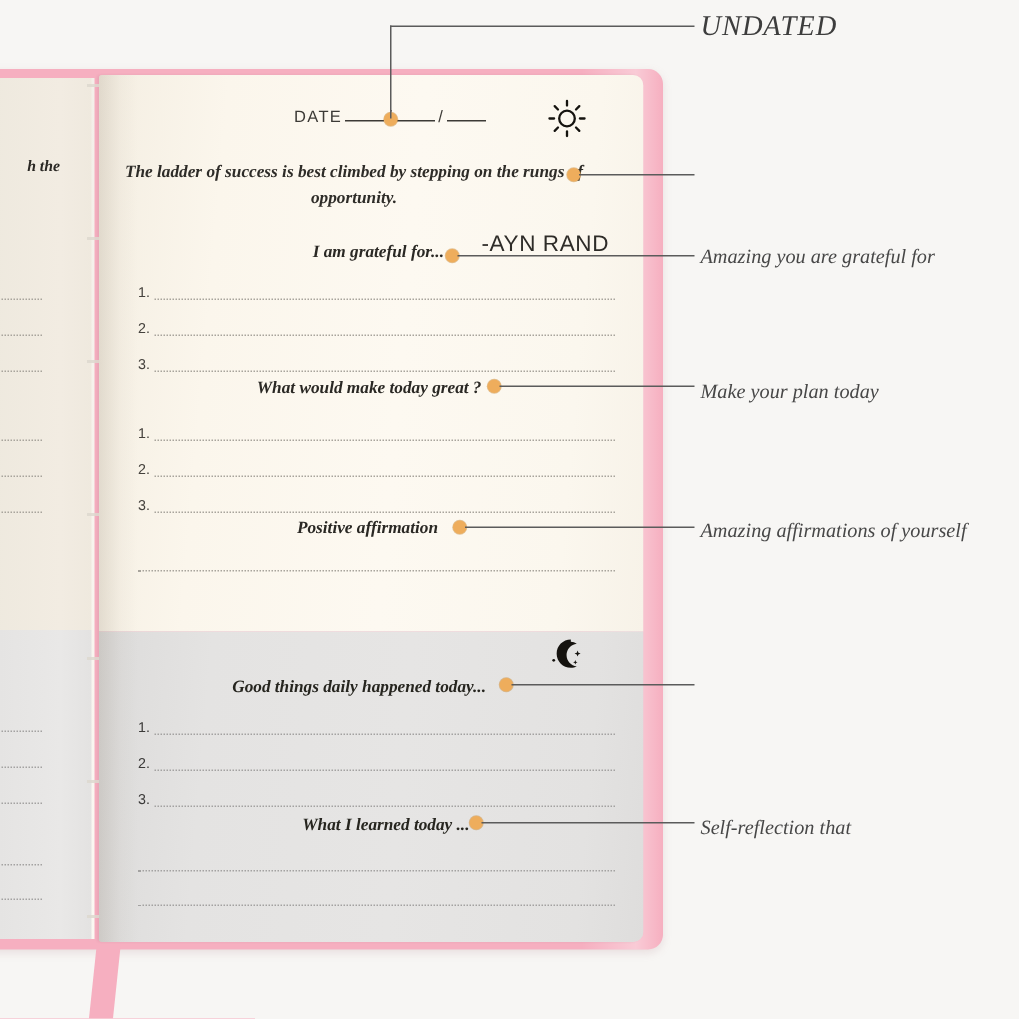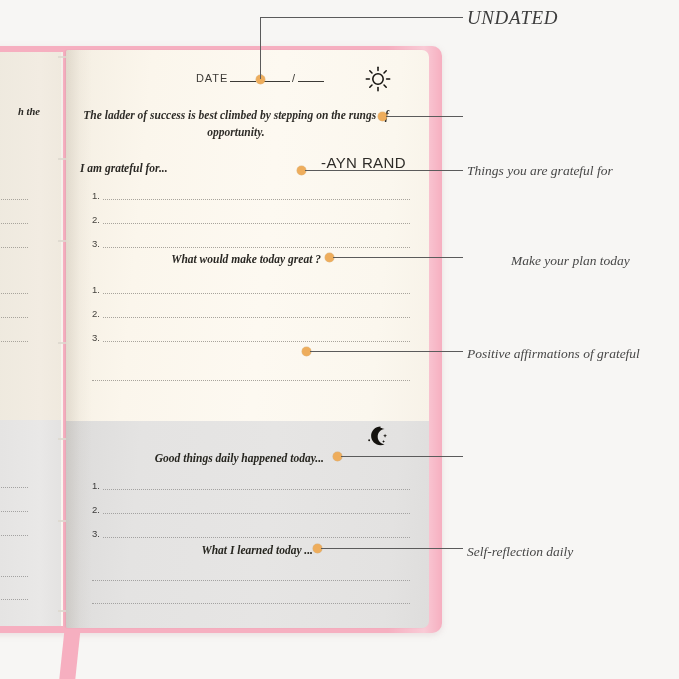--- a/index.html
+++ b/index.html
@@ -383,21 +383,21 @@
       <path d="M22.4 4.2c-7.0 0-12.6 5.6-12.6 12.5S15.4 29.2 22.4 29.2c1.9 0 3.7-.42 5.3-1.17
                -5.1-.55-9.1-4.85-9.1-10.1 0-5.25 4.0-9.55 9.1-10.1-1.6-.75-3.4-1.63-5.3-1.63z" fill="#15130f" transform="translate(-3,-1) scale(1.0)"></path>
       <circle cx="4.2" cy="21.6" r="1.25" fill="#15130f"></circle>
       <path d="M25.4 12.9l.75 1.95 1.95.75-1.95.75-.75 1.95-.75-1.95-1.95-.75 1.95-.75z" fill="#15130f"></path>
       <path d="M23.4 21.4l.55 1.4 1.4.55-1.4.55-.55 1.4-.55-1.4-1.4-.55 1.4-.55z" fill="#15130f"></path>
     </svg>
 
     <div class="quote">The ladder of success is best climbed by stepping on the rungs of opportunity.</div>
     <div class="quote-author">-AYN RAND</div>
 
-    <div class="prompt" style="left:14px;top:112px;width:230px;">I am grateful for...</div>
+    <div class="prompt" style="left:0;top:112px;width:230px;text-align:right;">I am grateful for...</div>
     <div class="numbered-lines" style="top:128px;">
       <div class="num-line">
         <span class="num">1.</span>
         <span class="rule"></span>
       </div>
       <div class="num-line">
         <span class="num">2.</span>
         <span class="rule"></span>
       </div>
       <div class="num-line">
@@ -415,20 +415,21 @@
       <div class="num-line">
         <span class="num">2.</span>
         <span class="rule"></span>
       </div>
       <div class="num-line">
         <span class="num">3.</span>
         <span class="rule"></span>
       </div>
     </div>
 
+    <div class="prompt" style="left:0;top:296px;width:226px;text-align:right;">Positive affirmation</div>
     <div class="plain-lines" style="top:310px;">
       <div class="plain-line">
         <span class="rule"></span>
       </div>
     </div>
 
     <div class="prompt" style="left:0;top:402px;width:258px;text-align:right;color:#26251f;">Good things daily happened today...</div>
     <div class="numbered-lines evening" style="top:418px;">
       <div class="num-line">
         <span class="num">1.</span>
@@ -459,30 +460,30 @@
   <div class="dot" style="left:256px;top:75px;"></div>
   <div class="leader-v" style="left:260px;top:17px;height:62px;"></div>
   <div class="leader" style="left:260px;top:17px;width:203px;"></div>
   <div class="anno-label big" style="left:467px;top:7px;">UNDATED</div>
 
   <div class="dot" style="left:378px;top:112px;"></div>
   <div class="leader" style="left:386px;top:116px;width:77px;"></div>
 
   <div class="dot" style="left:297px;top:166px;"></div>
   <div class="leader" style="left:305px;top:170px;width:158px;"></div>
-  <div class="anno-label" style="left:467px;top:163px;">Things you are grateful for</div>
+  <div class="anno-label" style="left:467px;top:163px;">Amazing you are grateful for</div>
 
   <div class="dot" style="left:325px;top:253px;"></div>
   <div class="leader" style="left:333px;top:257px;width:130px;"></div>
-  <div class="anno-label" style="left:467px;top:253px;margin-left:44px;">Make your plan today</div>
+  <div class="anno-label" style="left:467px;top:253px;">Make your plan today</div>
 
   <div class="dot" style="left:302px;top:347px;"></div>
   <div class="leader" style="left:310px;top:351px;width:153px;"></div>
-  <div class="anno-label" style="left:467px;top:346px;">Positive affirmations of grateful</div>
+  <div class="anno-label" style="left:467px;top:346px;">Amazing affirmations of yourself</div>
 
   <div class="dot" style="left:333px;top:452px;"></div>
   <div class="leader" style="left:341px;top:456px;width:122px;"></div>
 
   <div class="dot" style="left:313px;top:544px;"></div>
   <div class="leader" style="left:321px;top:548px;width:142px;"></div>
-  <div class="anno-label" style="left:467px;top:544px;">Self-reflection daily</div>
+  <div class="anno-label" style="left:467px;top:544px;">Self-reflection that</div>
 
 </div>
 
 </body></html>

